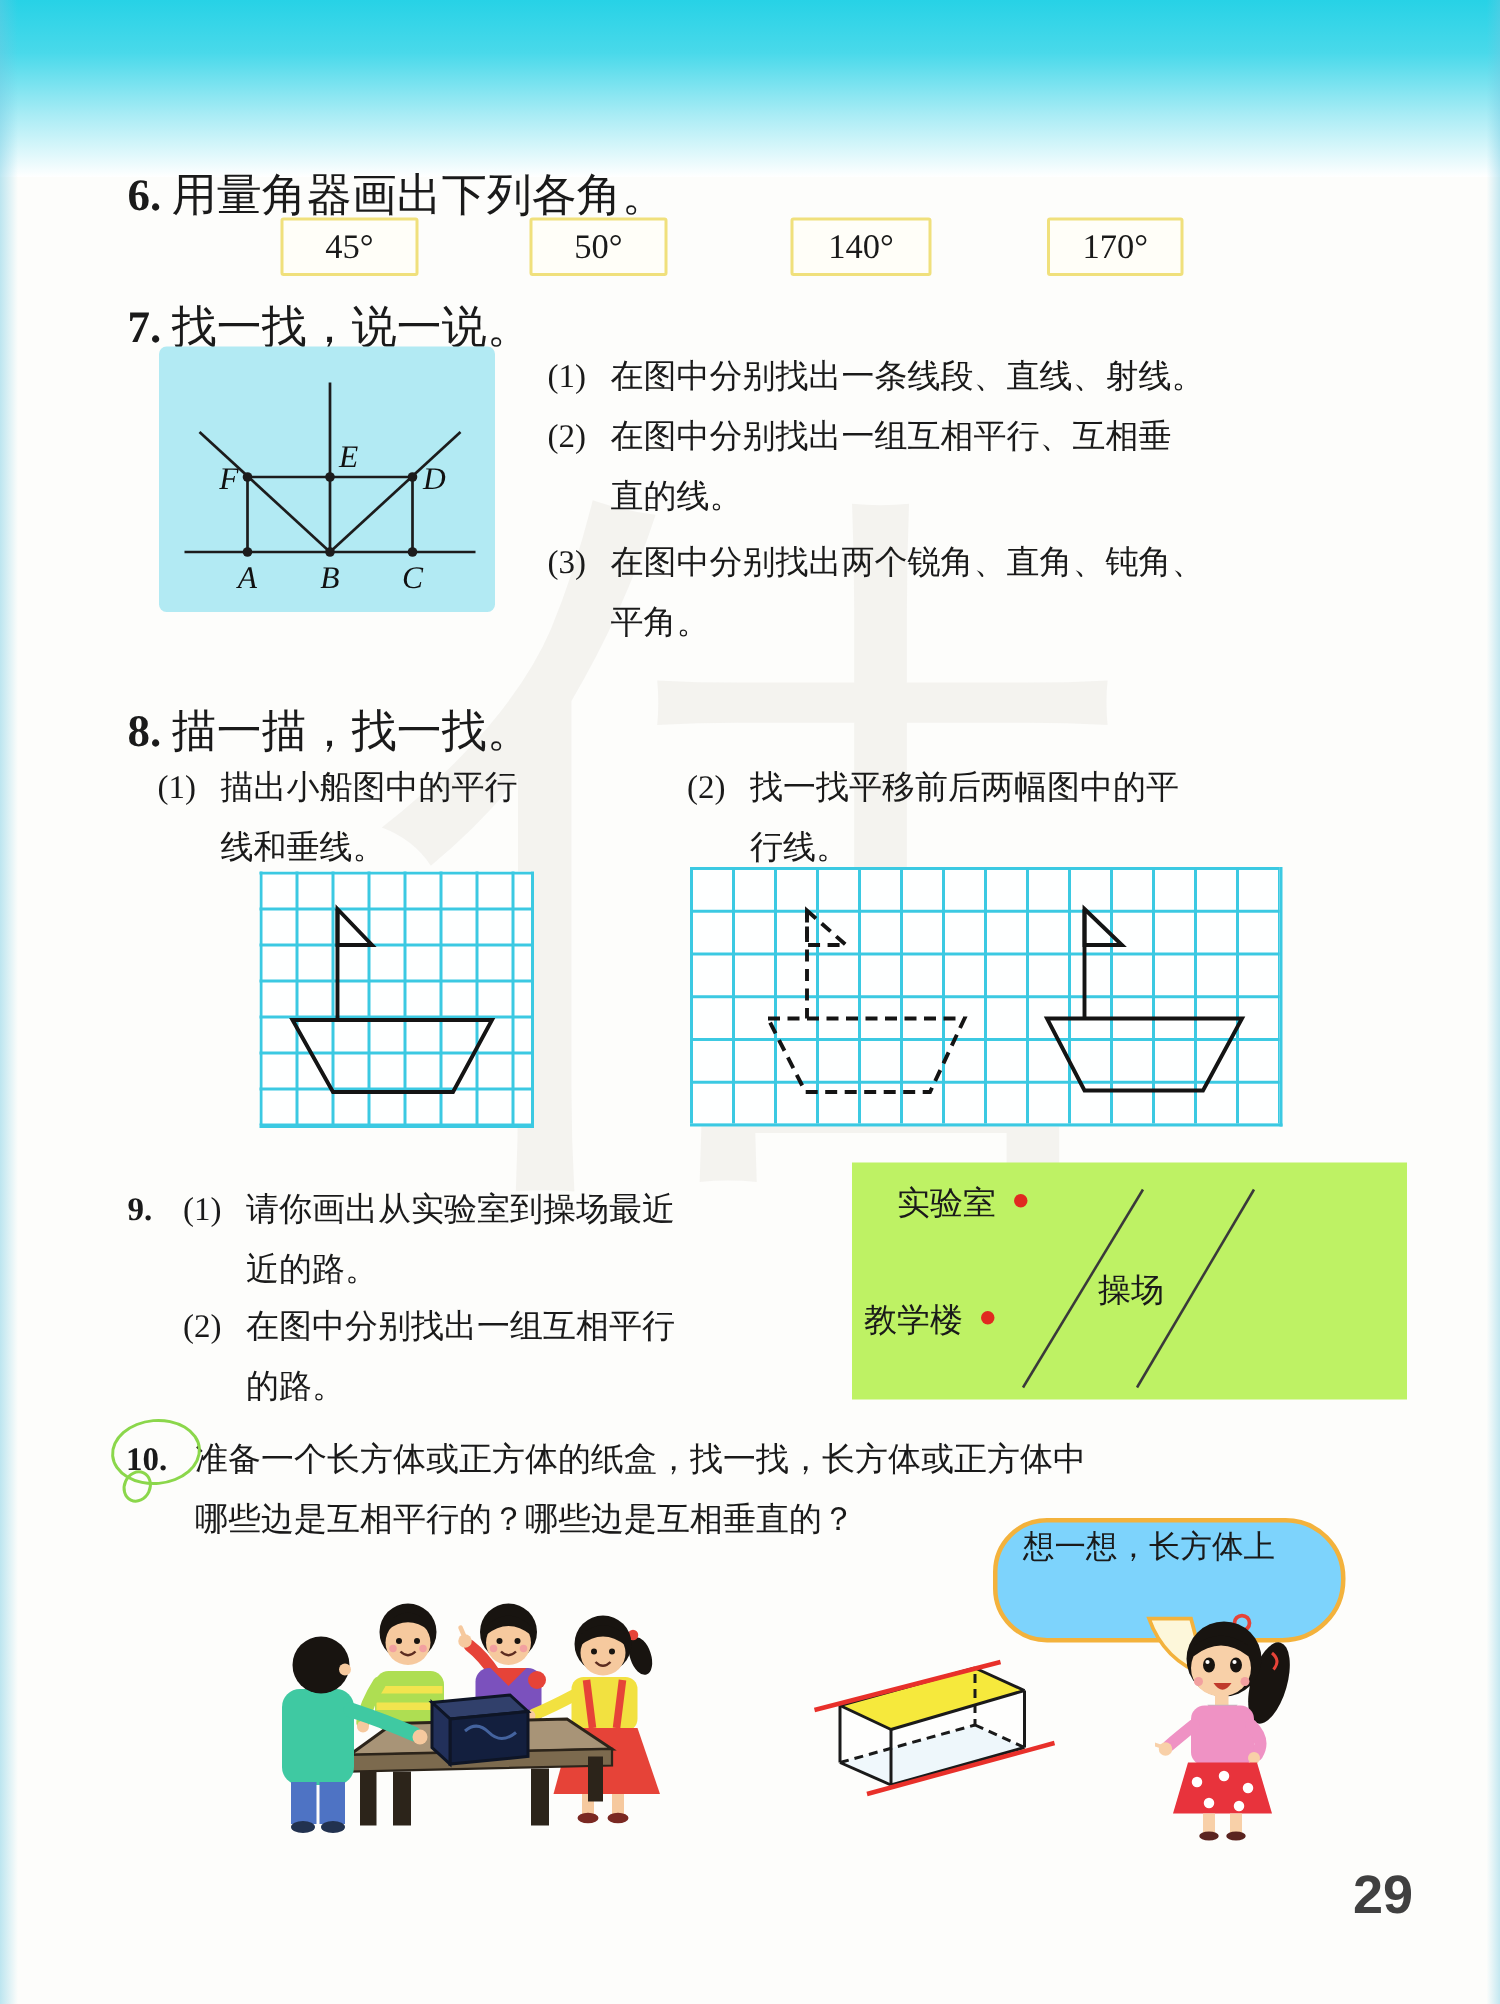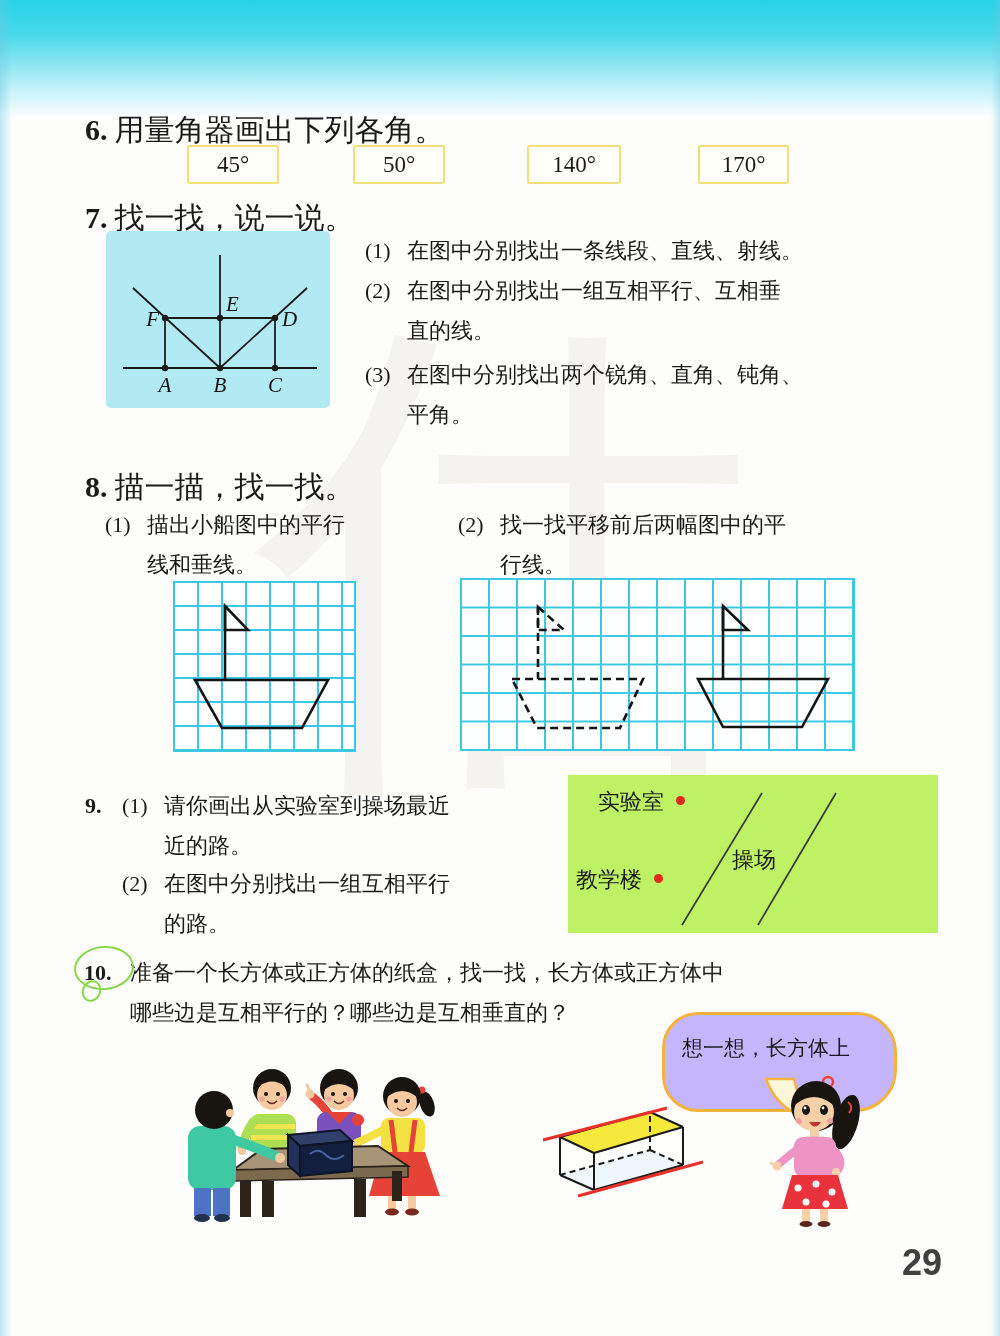--- a/index.html
+++ b/index.html
@@ -35,22 +35,22 @@
     background-size:28px 28.5px;border-right:2px solid #3bc9e2;border-bottom:2px solid #3bc9e2;}
   .grid svg{position:absolute;left:0;top:0;}
   .map-box{left:568px;top:775px;width:370px;height:158px;background:#bef264;}
   .map-label{position:absolute;font-size:22px;white-space:nowrap;}
   .dot{position:absolute;width:9px;height:9px;border-radius:50%;background:#e02a20;}
   .circ10{position:relative;display:inline-block;width:46px;font-weight:bold;font-family:Liberation Serif, serif;}
   .circ10::before{content:"";position:absolute;left:-10px;top:-7px;width:56px;height:40px;
     border:2.5px solid #8bd74b;border-radius:50%;transform:rotate(-5deg);}
   .circ10::after{content:"";position:absolute;left:-2px;top:27px;width:15px;height:18px;
     border:2.5px solid #8bd74b;border-radius:50%;transform:rotate(25deg);}
-  .bubble{left:662px;top:1012px;width:212px;height:76px;background:#c4b5fd;
-    border:3px solid #f3b23c;border-radius:36px 40px 42px 36px;padding:18px 0 0 17px;box-sizing:content-box;}
+  .bubble{left:662px;top:1012px;width:212px;height:76px;background:#7dd3fc;
+    border:3px solid #f3b23c;border-radius:36px 40px 42px 36px;padding:1px 0 0 17px;box-sizing:content-box;}
   .bubble .ln{font-size:21px;line-height:30px;}
   .pagenum{left:902px;top:1242px;font-family:"Liberation Sans","DejaVu Sans",sans-serif;
     font-size:36px;font-weight:600;color:#404040;}
   text{font-family:"Liberation Serif","DejaVu Serif",serif;}
 </style>
 </head>
 <body>
 
 <div>
 

